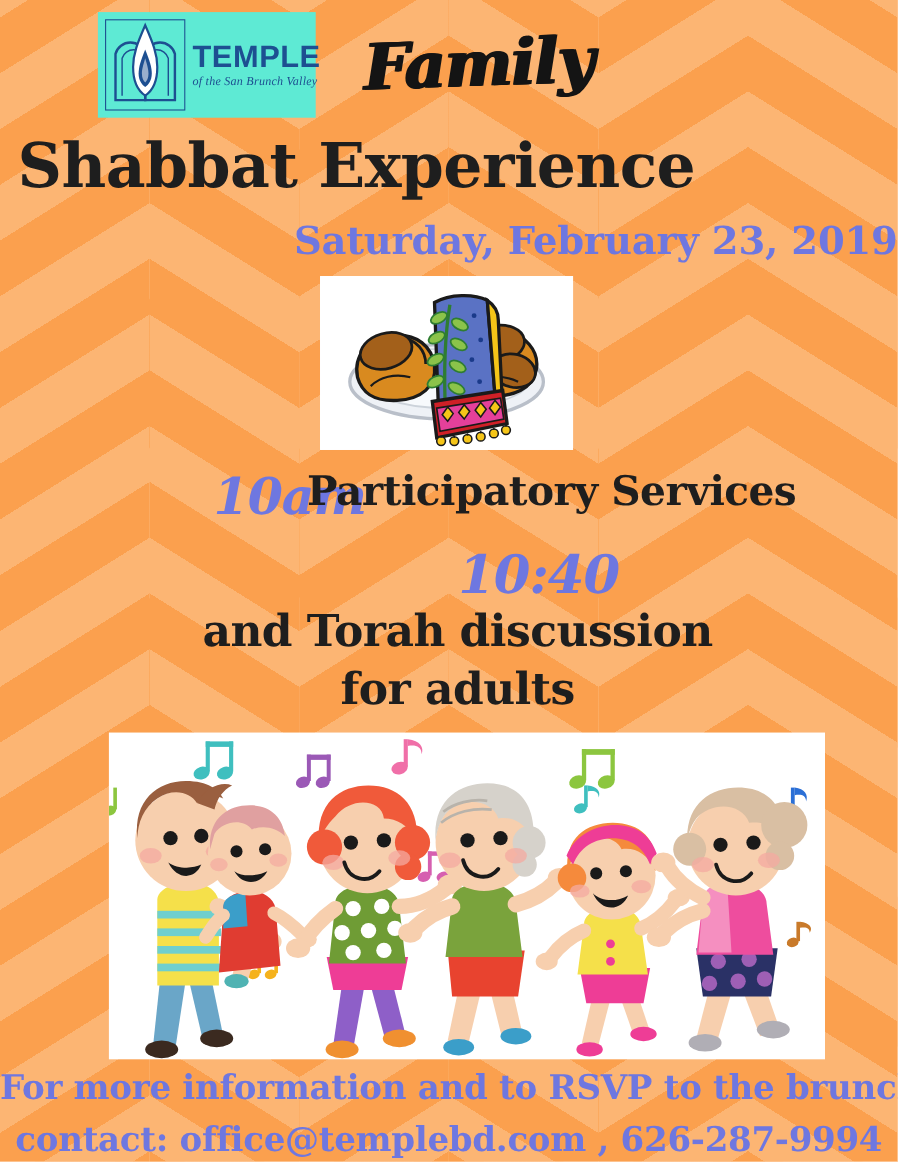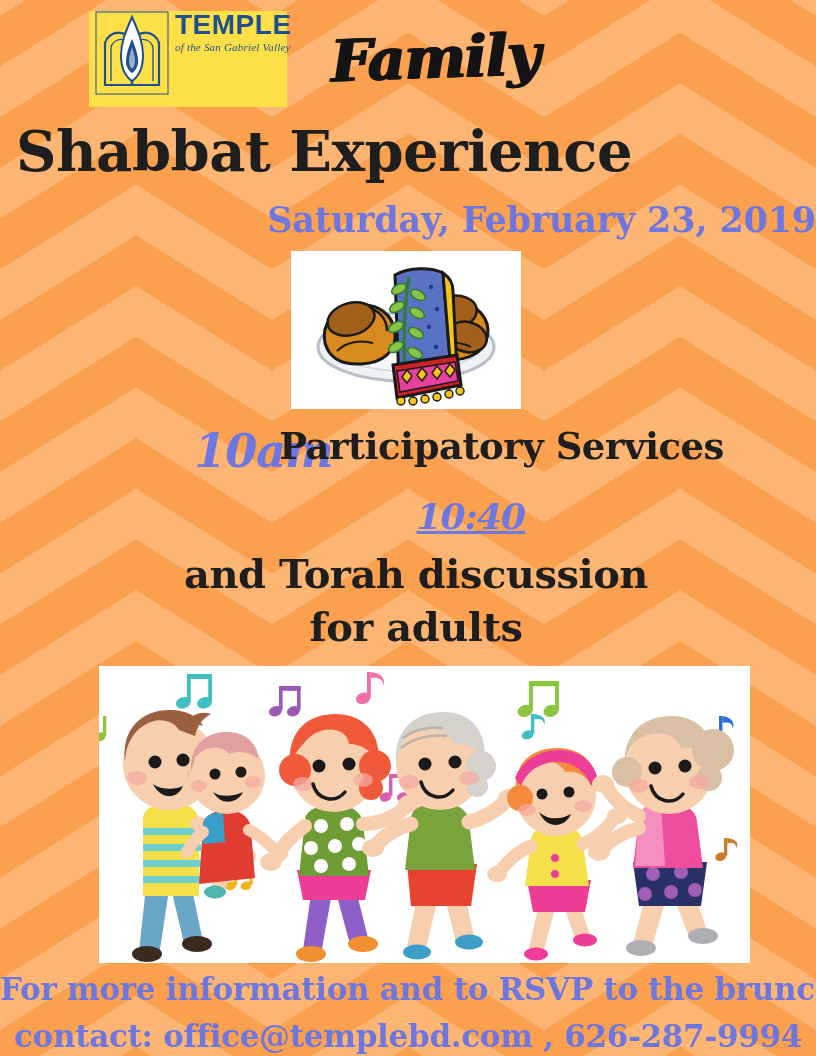--- a/index.html
+++ b/index.html
@@ -72,22 +72,23 @@
       #fcb573 45px, #fcb573 90px);
   }
 
   
   .logo-box {
     position: absolute;
     left: 89px;
     top: 11px;
     width: 198px;
     height: 96px;
-    background: #fde047;
+    background: #5eead4;
     display: flex;
+    align-items: center;
     padding: 0 6px;
     box-sizing: border-box;
   }
   .logo-mark {
     width: 74px;
     height: 84px;
     flex: 0 0 74px;
   }
   .logo-text {
     margin-left: 6px;
@@ -197,26 +198,25 @@
     white-space: nowrap;
   }
   .time-1 {
     font-size: 46px;
     width: 175px;
     text-align: left;
     padding-left: 90px;
     box-sizing: border-box;
   }
   .time-2 {
-    font-size: 36px;
+    font-size: 48px;
     width: 175px;
     text-align: right;
     padding-left: 90px;
     box-sizing: border-box;
-    text-decoration: underline;
   }
   .sched-desc {
     font-family: "DejaVu Serif", serif;
     font-weight: bold;
     font-size: 37px;
     color: #1e1e1e;
     letter-spacing: -0.5px;
     white-space: nowrap;
   }
   .row1 { position: absolute; left: 0; top: 0; width: 816px; }
@@ -295,21 +295,21 @@
       <path d="M10 74 L10 32 A14 14 0 0 1 37 32 L37 74 Z" fill="none" stroke="#1d4f91" stroke-width="2.2"></path>
       <path d="M37 74 L37 32 A14 14 0 0 1 64 32 L64 74 Z" fill="none" stroke="#1d4f91" stroke-width="2.2"></path>
       <path d="M16 70 L16 36 A11 11 0 0 1 37 36" fill="none" stroke="#1d4f91" stroke-width="1.3"></path>
       <path d="M58 70 L58 36 A11 11 0 0 0 37 36" fill="none" stroke="#1d4f91" stroke-width="1.3"></path>
       <path d="M37 6 C30 22 26 32 26 44 C26 58 31 66 37 70 C43 66 48 58 48 44 C48 32 44 22 37 6 Z" fill="#ffffff" stroke="#1d4f91" stroke-width="2"></path>
       <path d="M37 28 C33 38 31 44 31 50 C31 56 34 60 37 62 C40 60 43 56 43 50 C43 44 41 38 37 28 Z" fill="#1d4f91"></path>
       <path d="M37 36 C35 43 34 46 34 50 C34 54 35.5 56.5 37 58 C38.5 56.5 40 54 40 50 C40 46 39 43 37 36 Z" fill="#ffffff" opacity="0.55"></path>
     </svg>
     <div class="logo-text">
       <span class="logo-temple">TEMPLE</span>
-      <span class="logo-sub">of the San Gabriel Valley</span>
+      <span class="logo-sub">of the San Brunch Valley</span>
     </div>
   </div>
 
   <div class="family-word">Family</div>
 
   <div class="main-title">Shabbat Experience</div>
 
   <div class="date-line">Saturday, February 23, 2019</div>
 
   <div class="challah-box">

